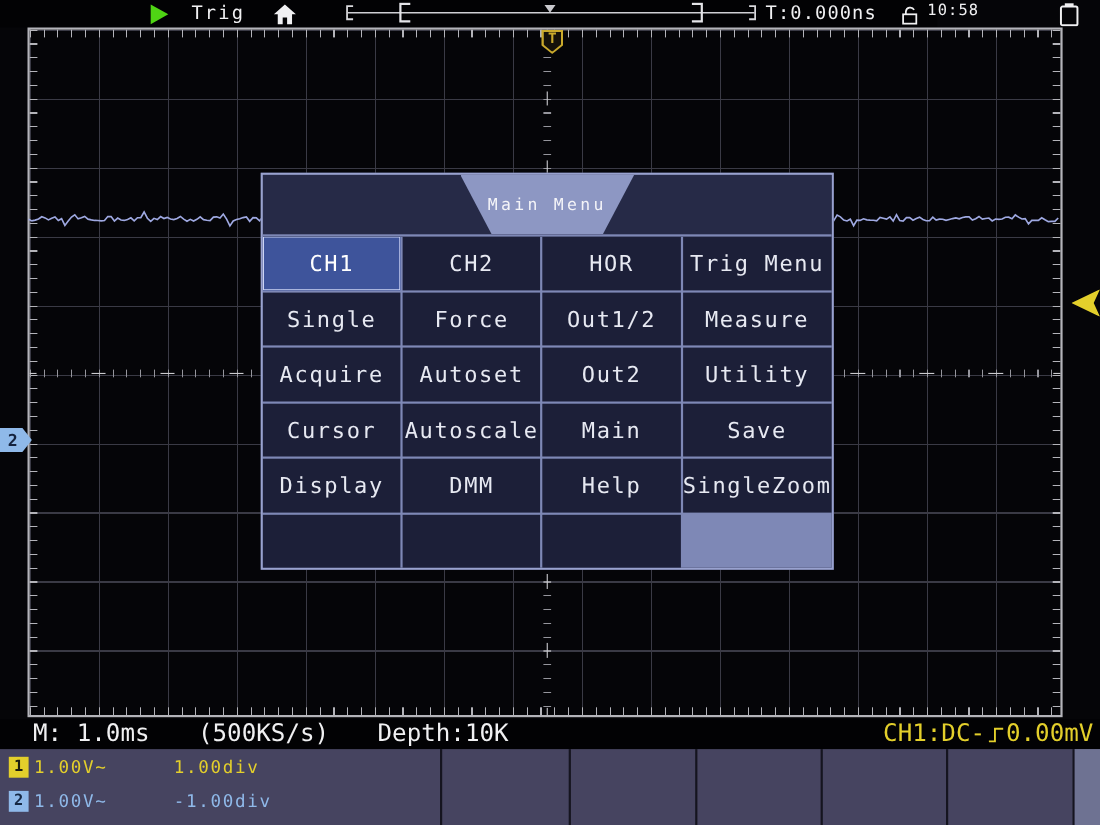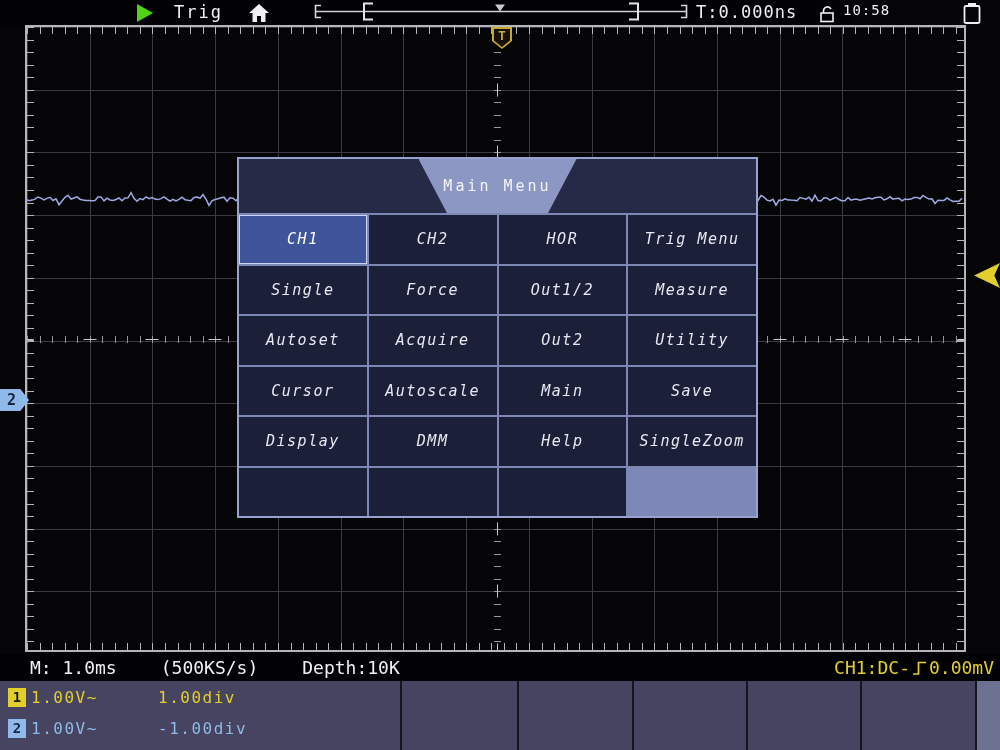--- a/index.html
+++ b/index.html
@@ -55,26 +55,26 @@
   
   #main-menu{position:absolute;left:237px;top:157px;width:521px;height:361px;z-index:30;
     box-sizing:border-box;border:2px solid var(--menu_border,#99a2cf);background:var(--menu_header_bg,#262a47);}
   #menu-header{position:relative;height:54px;border-bottom:2px solid #7e88b6;background:var(--menu_header_bg,#262a47);}
   .trapezoid{position:absolute;left:50%;top:0;transform:translateX(-50%);width:158px;height:54px;
     background:var(--menu_trapezoid,#8d97c3);clip-path:polygon(0 0,100% 0,82% 100%,18% 100%);
     display:flex;align-items:center;justify-content:center;}
   .menu-title{color:#f4f4f8;font-size:15px;letter-spacing:3px;}
   #menu-grid{display:grid;height:301px;grid-template-columns:repeat(4,1fr);grid-template-rows:repeat(6,1fr);
     gap:2px;background:#7e88b6;}
-  .menu-cell{background:var(--menu_cell_bg,#1c1f38);color:#e7e9f2;font-size:15px;letter-spacing:1.5px;
-    display:flex;align-items:center;justify-content:center;white-space:nowrap;font-style:italic;}
+  .menu-cell{background:var(--menu_cell_bg,#1c1f38);color:#e7e9f2;font-size:20px;letter-spacing:1.5px;
+    display:flex;align-items:center;justify-content:center;white-space:nowrap;}
   .menu-cell.selected{background:var(--menu_selected_bg,#3e549b);box-shadow:inset 0 0 0 1px #ccd4f4;color:#ffffff;}
   
   #status-bar{position:absolute;left:0;top:654px;width:1000px;height:27px;background:#020204;
-    color:#f0f0f2;font-size:18px;line-height:27px;}
+    color:#f0f0f2;font-size:22px;line-height:27px;}
   #status-bar .sb-left{position:absolute;left:30px;white-space:nowrap;}
   #status-bar .sb-left span{margin-right:44px;}
   #status-trigger{position:absolute;right:6px;color:var(--accent_yellow,#e3cf2b);white-space:nowrap;
     display:flex;align-items:center;height:27px;}
   .edge-glyph{margin:0 1px 0 2px;}
   
   #bottom-panel{position:absolute;left:0;top:681px;width:1000px;height:69px;background:var(--panel_bg,#464460);}
   .panel-divider{position:absolute;top:0;width:2px;height:69px;background:#15141f;}
   .panel-strip{position:absolute;top:0;left:977px;width:23px;height:69px;background:var(--panel_strip,#6e7292);}
   .ch-row{position:absolute;left:8px;height:20px;font-size:16px;letter-spacing:1.5px;white-space:nowrap;}
@@ -157,22 +157,22 @@
     </div>
     <div id="menu-grid">
       <div class="menu-cell selected">CH1</div>
       <div class="menu-cell">CH2</div>
       <div class="menu-cell">HOR</div>
       <div class="menu-cell">Trig Menu</div>
       <div class="menu-cell">Single</div>
       <div class="menu-cell">Force</div>
       <div class="menu-cell">Out1/2</div>
       <div class="menu-cell">Measure</div>
+      <div class="menu-cell">Acquire</div>
       <div class="menu-cell">Autoset</div>
-      <div class="menu-cell">Acquire</div>
       <div class="menu-cell">Out2</div>
       <div class="menu-cell">Utility</div>
       <div class="menu-cell">Cursor</div>
       <div class="menu-cell">Autoscale</div>
       <div class="menu-cell">Main</div>
       <div class="menu-cell">Save</div>
       <div class="menu-cell">Display</div>
       <div class="menu-cell">DMM</div>
       <div class="menu-cell">Help</div>
       <div class="menu-cell">SingleZoom</div>

